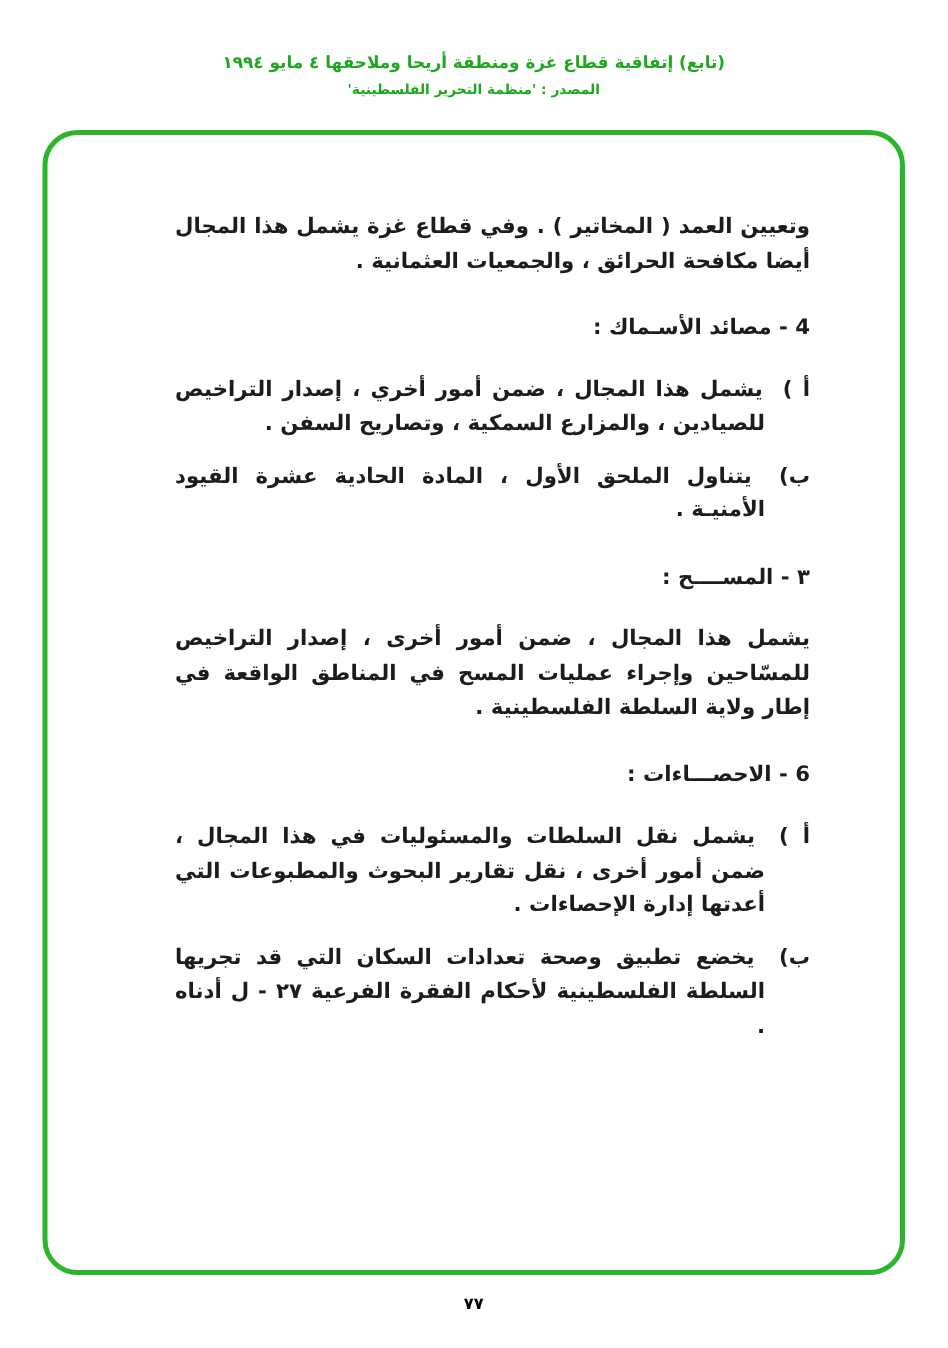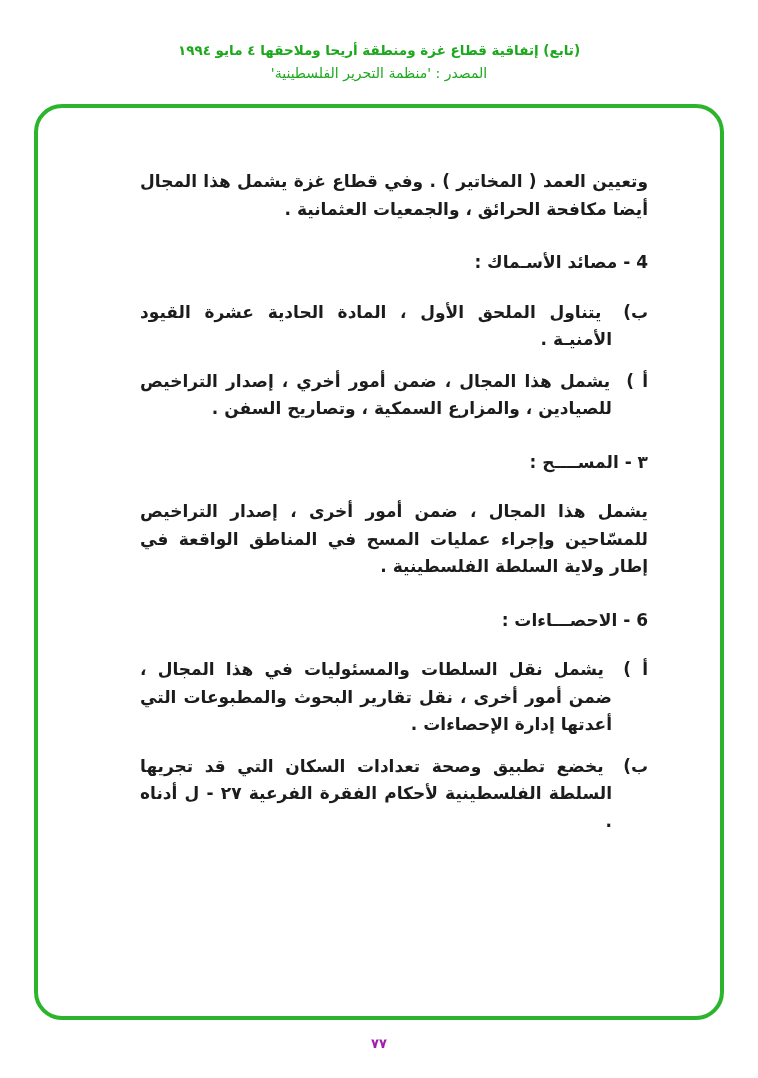--- a/index.html
+++ b/index.html
@@ -26,22 +26,22 @@
     direction: rtl;
     color: #1ea81e;
   }
   .header-title {
     font-size: 13.5px;
     font-weight: 700;
     letter-spacing: 0.5px;
   }
   .header-source {
     margin-top: 7px;
-    font-size: 14px;
-    font-weight: 400;
+    font-size: 11px;
+    font-weight: 700;
   }
   .doc-box {
     position: absolute;
     left: 34px;
     top: 104px;
     width: 690px;
     height: 916px;
     box-sizing: border-box;
     border: 4px solid #2cb52c;
     border-radius: 28px;
@@ -75,48 +75,48 @@
     white-space: nowrap;
   }
   .page-number {
     position: absolute;
     top: 1036px;
     left: 0;
     right: 0;
     text-align: center;
     font-size: 13px;
     font-weight: 700;
-    color: #a21caf;
+    color: #000000;
   }
 </style>
 </head>
 <body>
 
 <div class="page">
 
   <header class="page-header">
     <div class="header-title">(تابع) إتفاقية قطاع غزة ومنطقة أريحا وملاحقها ٤ مايو ١٩٩٤</div>
     <div class="header-source">المصدر :  'منظمة التحرير الفلسطينية'</div>
   </header>
 
   <div class="doc-box">
     <div class="content">
 
       <p class="para">وتعيين العمد ( المخاتير ) .   وفي قطاع غزة يشمل هذا المجال أيضا مكافحة الحرائق ،  والجمعيات العثمانية .</p>
 
       <h3 class="sec-heading">4 - مصائد الأسـماك :</h3>
 
       <p class="item">
-        <span class="marker">ب)</span>
-        <span>يتناول الملحق الأول ،  المادة الحادية عشرة القيود الأمنيـة .</span>
+        <span class="marker">أ )</span>
+        <span>يشمل هذا المجال ،  ضمن أمور أخري ،  إصدار التراخيص للصيادين ،  والمزارع السمكية ،  وتصاريح السفن .</span>
       </p>
 
       <p class="item">
-        <span class="marker">أ )</span>
-        <span>يشمل هذا المجال ،  ضمن أمور أخري ،  إصدار التراخيص للصيادين ،  والمزارع السمكية ،  وتصاريح السفن .</span>
+        <span class="marker">ب)</span>
+        <span>يتناول الملحق الأول ،  المادة الحادية عشرة القيود الأمنيـة .</span>
       </p>
 
       <h3 class="sec-heading">٣ - المســــح :</h3>
 
       <p class="para">يشمل هذا المجال ،  ضمن أمور أخرى ،  إصدار التراخيص للمسّاحين وإجراء عمليات المسح في المناطق الواقعة في إطار ولاية السلطة الفلسطينية .</p>
 
       <h3 class="sec-heading">6 - الاحصـــاءات :</h3>
 
       <p class="item">
         <span class="marker">أ )</span>

